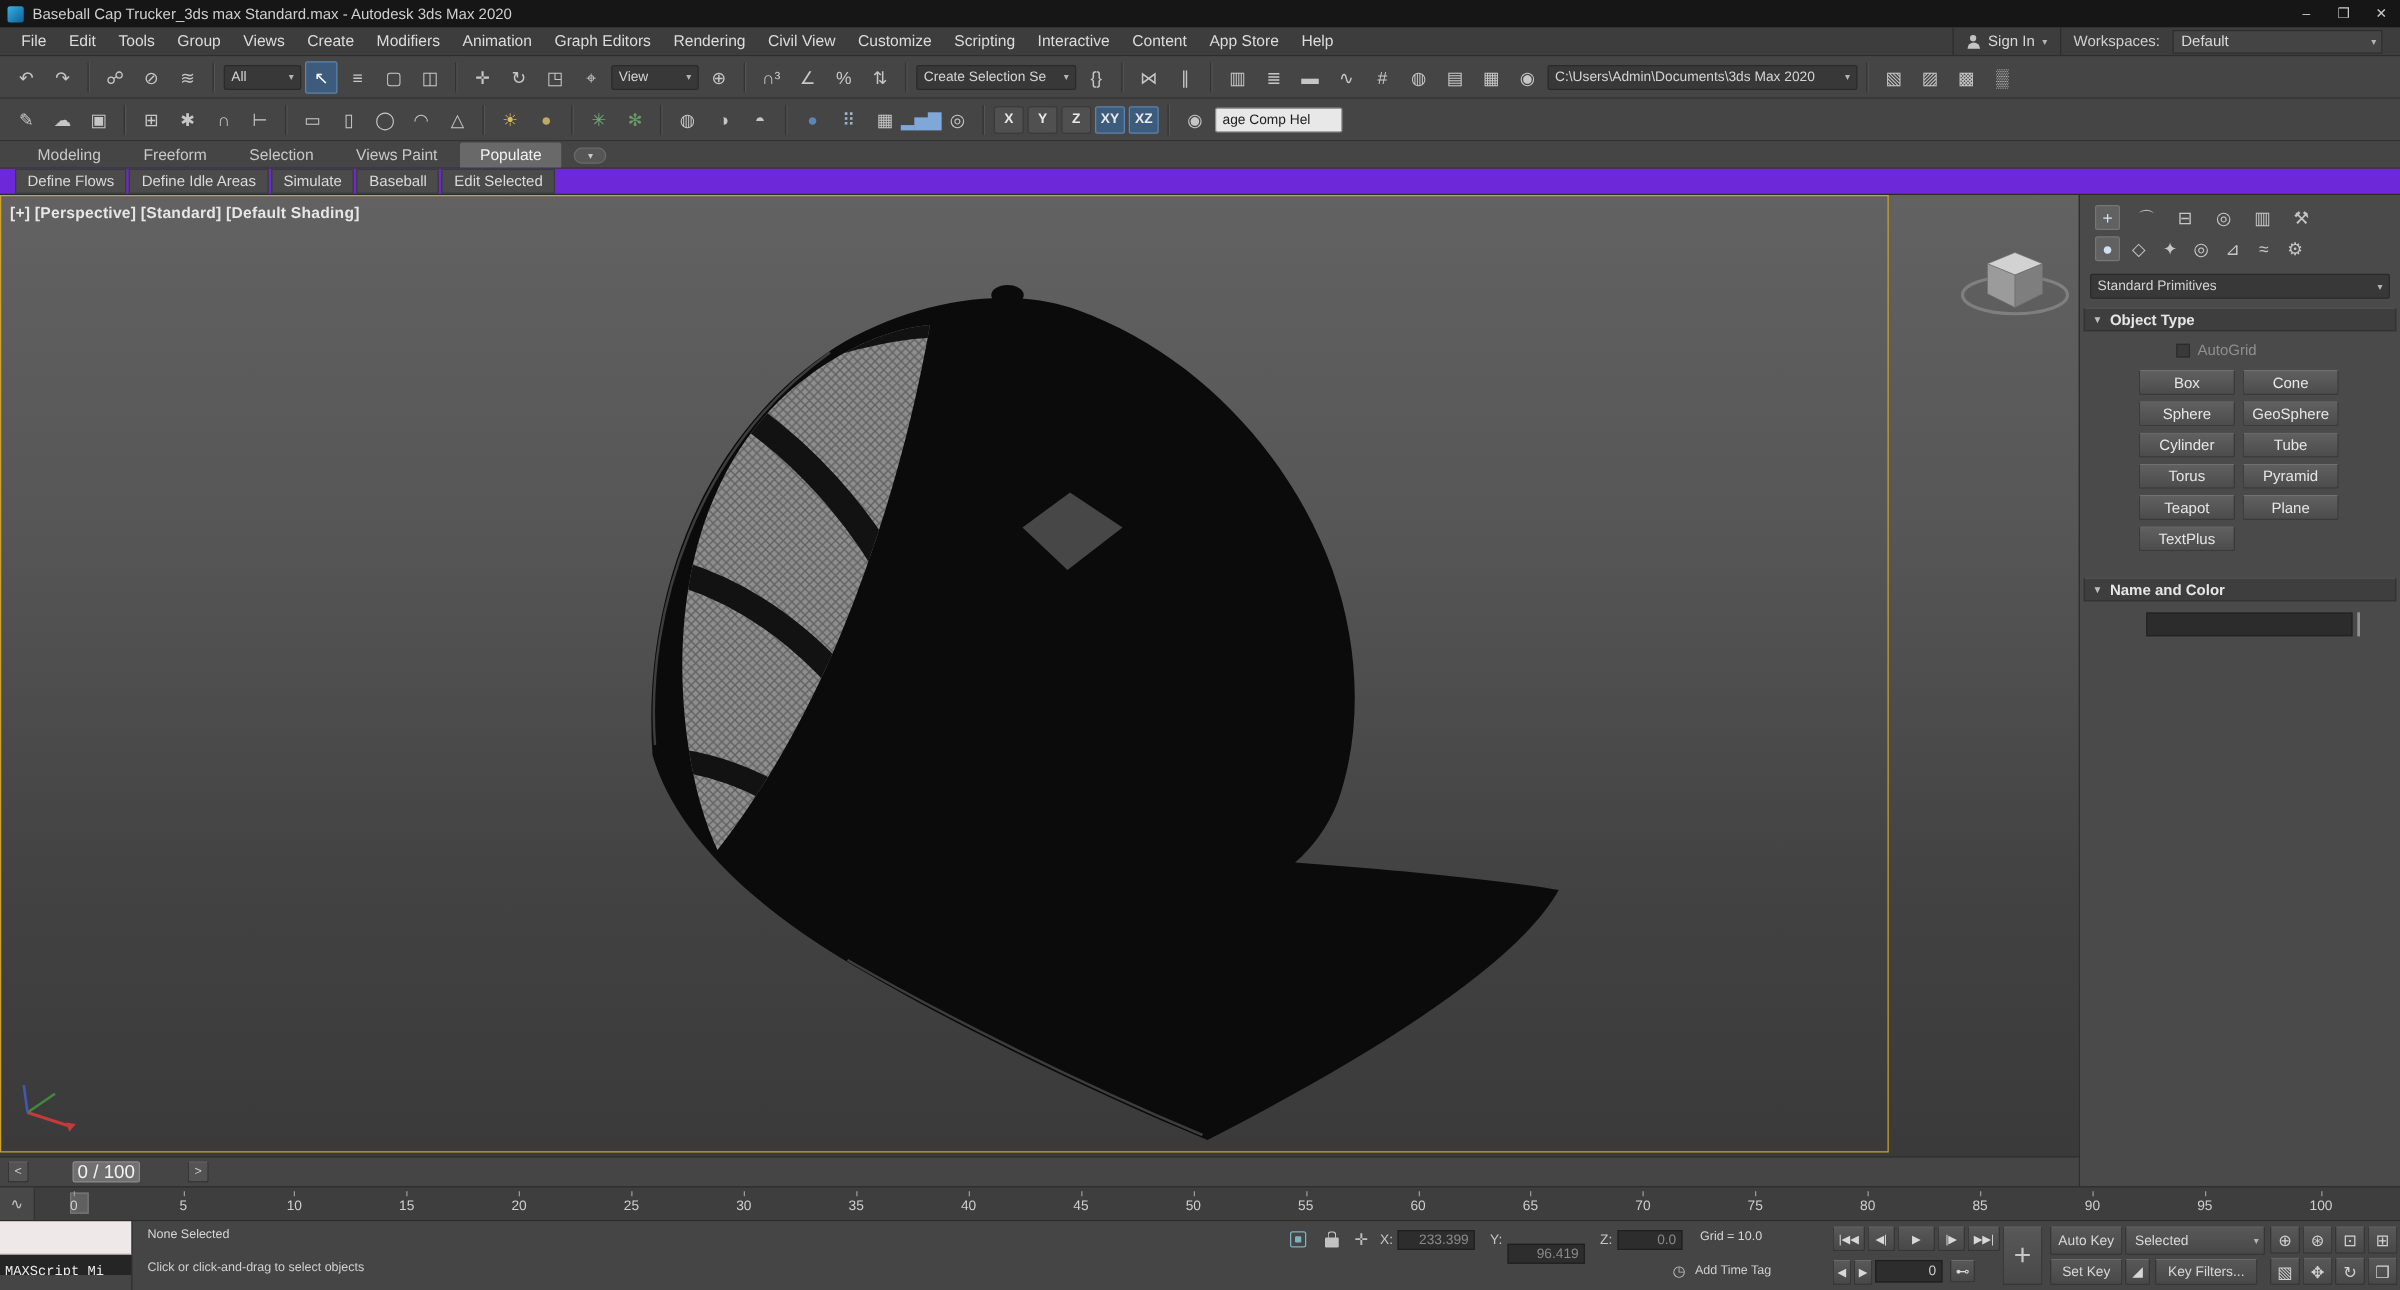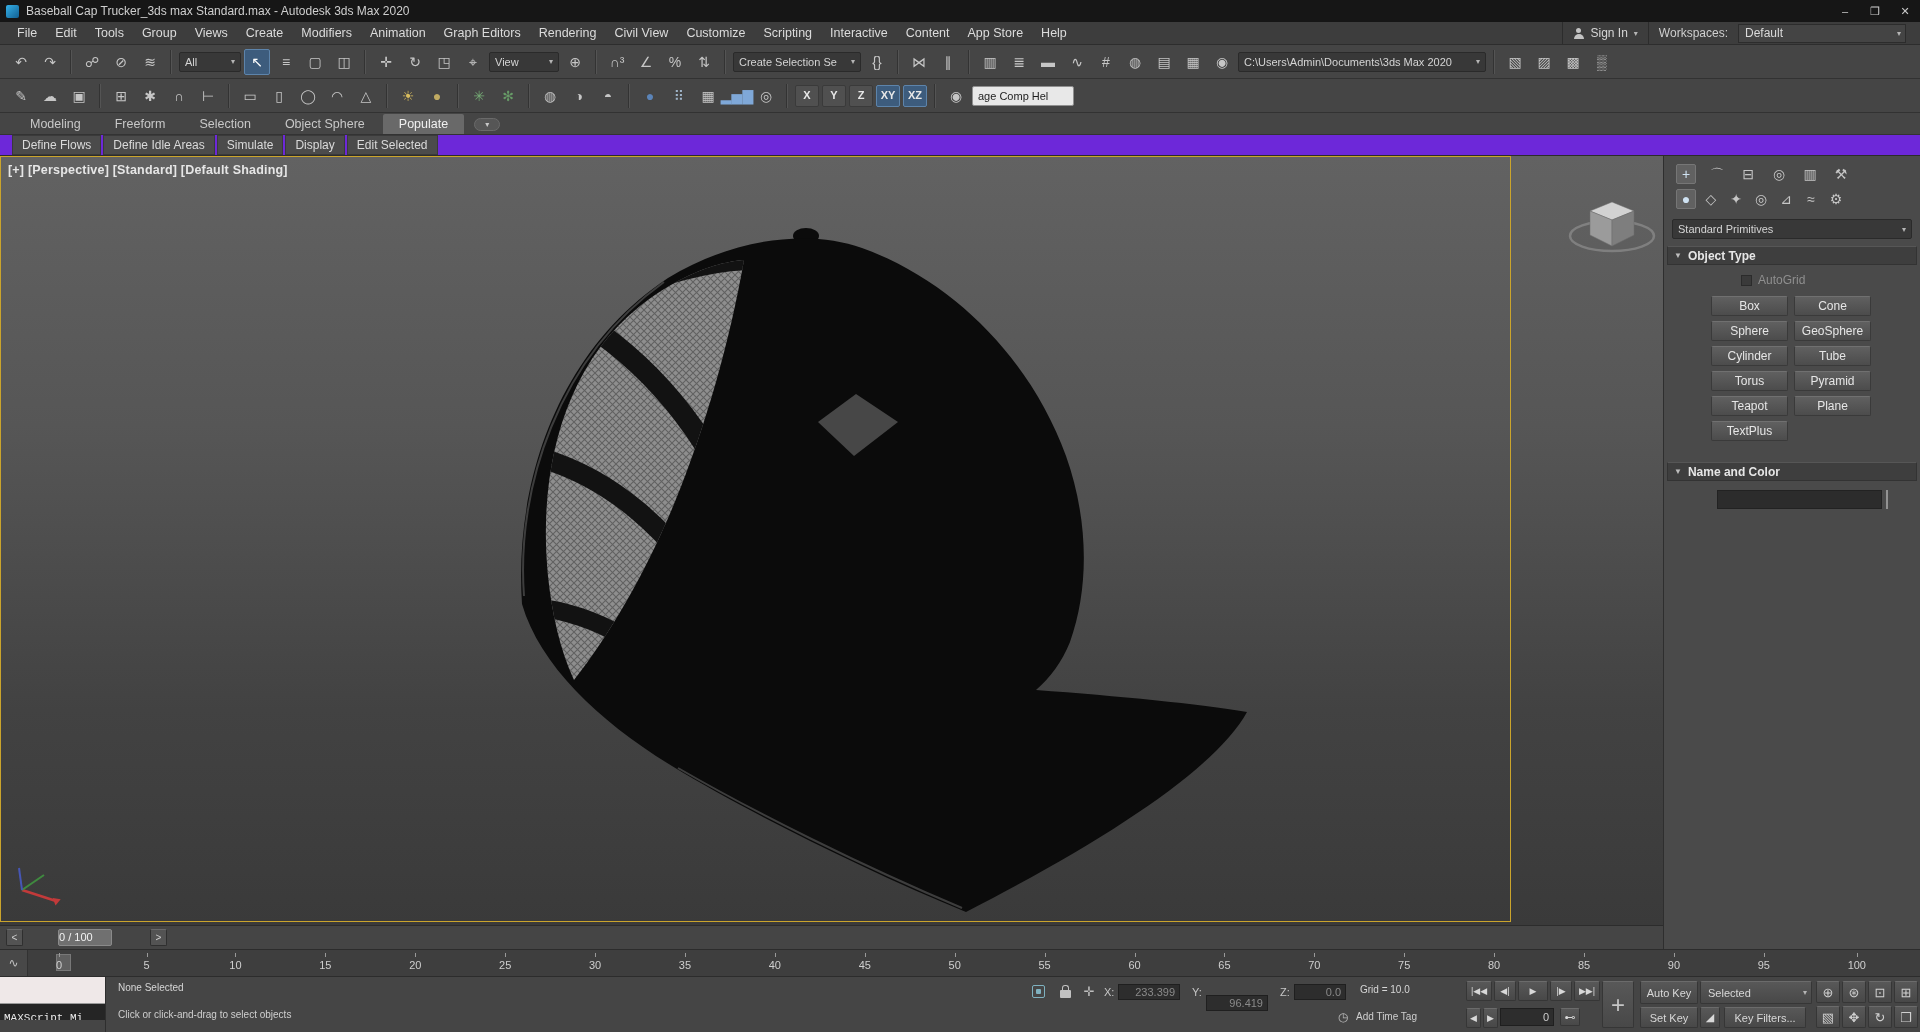--- a/index.html
+++ b/index.html
@@ -75,21 +75,21 @@
 .otbtn{height:20px;background:linear-gradient(#606060,#4c4c4c);border:1px solid #3a3a3a;border-top-color:#707070;border-radius:2px;color:#e6e6e6;font-size:12px;font-family:inherit}
 #nc-row{display:flex;gap:4px;padding:9px 50px;align-items:center}
 #nc-input{flex:1;height:19px;background:#2c2c2c;border:1px solid #222;color:#ddd;font-size:12px;padding:0 4px}
 #nc-swatch{width:19px;height:19px;border:1px solid #929292}
 
 
 #slider-row{position:absolute;left:0;top:925px;width:1663px;height:24px;background:#454545;border-top:1px solid #2c2c2c}
 .tl-arrow{position:absolute;top:3px;width:17px;height:17px;background:#535353;border:1px solid #2f2f2f;border-top-color:#696969;color:#d0d0d0;font-size:10px;text-align:center;line-height:15px;border-radius:2px}
 #tl-prev{left:6px}
 #tl-next{left:150px}
-#tl-handle{position:absolute;left:58px;top:3px;width:54px;height:17px;background:#707070;border:1px solid #8a8a8a;border-radius:2px;color:#f2f2f2;font-size:11px;line-height:15px}
+#tl-handle{position:absolute;left:58px;top:3px;width:54px;height:17px;background:#707070;border:1px solid #8a8a8a;border-radius:2px;color:#f2f2f2;font-size:15px;text-align:center;line-height:15px}
 #ruler-row{position:absolute;left:0;top:949px;width:1920px;height:28px;background:#3e3e3e;border-top:1px solid #2c2c2c;border-bottom:1px solid #2c2c2c}
 #mini-curve-btn{position:absolute;left:0;top:0;width:28px;height:26px;background:#484848;border-right:1px solid #323232;color:#c0c0c0;font-size:12px;text-align:center;line-height:26px}
 #ruler-marker{position:absolute;left:56px;top:4px;width:15px;height:17px;background:#606060;border:1px solid #787878}
 #ruler-labels{position:absolute;left:54px;top:2px;width:1812px;display:flex;justify-content:space-between}
 .rlab{position:relative;padding-top:7px;font-size:11px;color:#cfcfcf;min-width:10px;text-align:center}
 .rlab::before{content:'';position:absolute;top:1px;left:50%;width:1px;height:4px;background:#9a9a9a}
 
 
 #statusbar{position:absolute;left:0;top:977px;width:1920px;height:55px;background:#454545}
 #mxs{position:absolute;left:0;top:0;width:106px;height:55px;border-right:1px solid #2e2e2e}
@@ -270,31 +270,31 @@
     <span class="tfield light" style="width: 102px;">
       <span class="lab">age Comp Hel</span>
     </span>
   </div>
 
 <div id="ribbon-tabs">
   <div style="display:flex;gap:2px">
       <span class="rtab">Modeling</span>
       <span class="rtab">Freeform</span>
       <span class="rtab">Selection</span>
-      <span class="rtab">Object Sphere</span>
+      <span class="rtab">Views Paint</span>
       <span class="rtab active">Populate</span>
     </div>
   <div id="ribbon-config">▾</div>
 </div>
 <div id="populate-bar">
   <div style="display:flex;gap:2px">
       <button class="popbtn">Define Flows</button>
       <button class="popbtn">Define Idle Areas</button>
       <button class="popbtn">Simulate</button>
-      <button class="popbtn">Display</button>
+      <button class="popbtn">Baseball</button>
       <button class="popbtn">Edit Selected</button>
     </div>
 </div>
 
 <div id="viewport">
   <svg id="cap-svg" width="1663" height="769" viewBox="0 0 1663 769">
     <defs>
       <pattern id="meshpat" width="7" height="7" patternUnits="userSpaceOnUse">
         <rect width="7" height="7" fill="#8e8e8e"></rect>
         <path d="M0 0 L7 7 M7 0 L0 7" stroke="#616161" stroke-width="1.1"></path>

